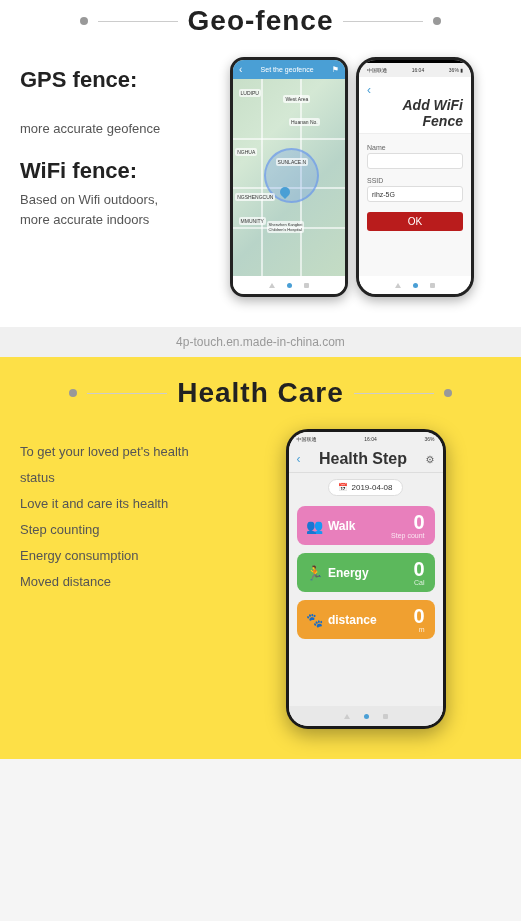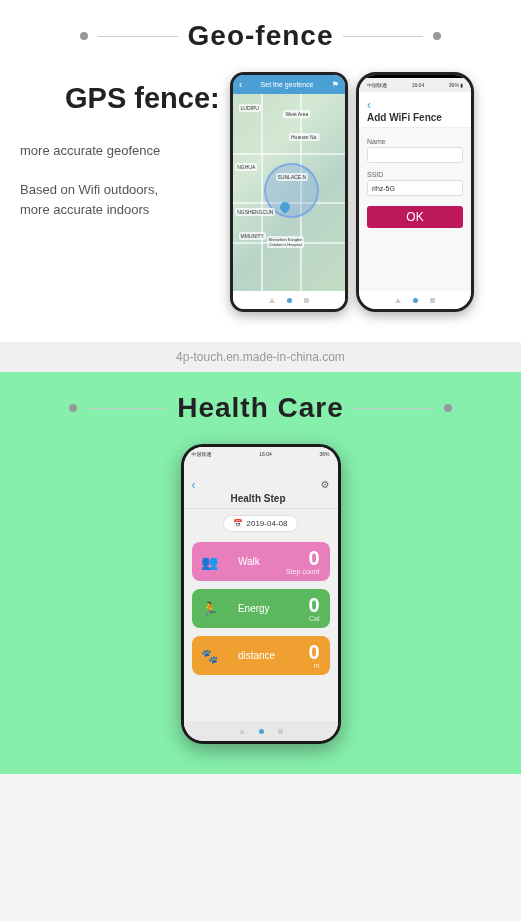--- a/index.html
+++ b/index.html
@@ -7,21 +7,21 @@
       width: 521px;
       min-height: 921px;
       background: #f5f5f5;
       font-family: Arial, sans-serif;
       overflow-x: hidden;
     }
 
     
     .geo-fence-section {
       background: #fff;
-      padding: 20px 0 30px;
+      padding: 5px 0 30px;
     }
 
     .section-title-row {
       display: flex;
       align-items: center;
       justify-content: center;
       gap: 10px;
       margin-bottom: 20px;
     }
     .section-title-line {
@@ -48,25 +48,24 @@
       align-items: flex-start;
       padding: 0 20px;
       gap: 10px;
     }
 
     .geo-text {
       flex: 0 0 200px;
       padding-top: 10px;
     }
     .geo-text h3 {
-      font-size: 29px;
+      font-size: 22px;
       font-weight: bold;
       color: #222;
       margin-bottom: 6px;
-      margin-left: 45px;
     }
     .geo-text p {
       font-size: 13px;
       color: #555;
       line-height: 1.5;
       margin-bottom: 20px;
     }
 
     .geo-phones {
       display: flex;
@@ -192,24 +191,25 @@
     
     .wifi-screen {
       background: #f8f8f8;
     }
     .wifi-screen-header {
       background: #fff;
       padding: 6px 8px 4px;
       border-bottom: 1px solid #eee;
     }
     .wifi-header-title {
-      font-size: 10px;
+      font-size: 14px;
       font-weight: bold;
       color: #333;
-      text-align: left;
+      text-align: right;
+      font-style: italic;
     }
     .wifi-form {
       padding: 10px 8px;
     }
     .wifi-form-row {
       margin-bottom: 8px;
     }
     .wifi-form-label {
       font-size: 7px;
       color: #666;
@@ -221,41 +221,41 @@
       border: 1px solid #ddd;
       border-radius: 3px;
       font-size: 7px;
       padding: 0 4px;
       color: #333;
       background: #fff;
       display: flex;
       align-items: center;
     }
     .wifi-ok-btn {
-      background: #be185d;
+      background: #b91c1c;
       color: #fff;
-      font-size: 12px;
+      font-size: 10px;
       text-align: center;
       padding: 4px;
       border-radius: 3px;
       margin-top: 10px;
     }
 
     
     .watermark-bar {
       background: #f0f0f0;
       text-align: center;
       padding: 8px;
       font-size: 12px;
       color: #999;
     }
 
     
     .health-section {
-      background: #86efac;
+      background: #fde047;
       padding: 20px 0 30px;
     }
 
     .health-content {
       display: flex;
       align-items: flex-start;
       padding: 0 20px;
       gap: 10px;
     }
 
@@ -304,24 +304,23 @@
     }
     .health-screen-header {
       background: #f0f0f0;
       display: flex;
       align-items: center;
       justify-content: space-between;
       padding: 4px 8px;
       border-bottom: 1px solid #ddd;
     }
     .health-screen-title {
-      font-size: 10px;
+      font-size: 16px;
       font-weight: bold;
       color: #333;
-      margin-top: 28px;
     }
     .health-screen-back {
       font-size: 12px;
       color: #4a9fd5;
     }
     .health-screen-gear {
       font-size: 10px;
       color: #666;
     }
     .health-date-row {
@@ -358,24 +357,23 @@
     .health-card-left {
       display: flex;
       align-items: center;
       gap: 4px;
     }
     .health-card-icon {
       font-size: 14px;
       color: #fff;
     }
     .health-card-label {
-      font-size: 10px;
+      font-size: 12px;
       color: #fff;
-      font-weight: normal;
-      margin-left: 15px;
+      font-weight: bold;
     }
     .health-card-right {
       text-align: right;
     }
     .health-card-value {
       font-size: 20px;
       color: #fff;
       font-weight: bold;
       line-height: 1;
     }
@@ -406,20 +404,21 @@
     <div class="section-title-dot"></div>
   </div>
 
   <div class="geo-content">
     <div class="geo-text">
       <h3>GPS fence:</h3>
       <p>
         <br>
         <span>more accurate geofence</span>
       </p>
+      <h3>WiFi fence:</h3>
       <p>
         <span>Based on Wifi outdoors,</span><br>
         <span>more accurate indoors</span>
       </p>
     </div>
 
     <div class="geo-phones">
 
       <div class="phone-mockup phone-small">
         <div class="phone-screen gps-screen">
@@ -497,20 +496,27 @@
 <section class="health-section">
   <div class="section-title-row">
     <div class="section-title-dot"></div>
     <div class="section-title-line"></div>
     <h2 class="section-title-text">Health Care</h2>
     <div class="section-title-line"></div>
     <div class="section-title-dot"></div>
   </div>
 
   <div class="health-content">
+    <div class="health-text">
+      <p>To get your loved pet's health status</p>
+      <p>Love it and care its health</p>
+      <p>Step counting</p>
+      <p>Energy consumption</p>
+      <p>Moved distance</p>
+    </div>
 
     <div class="health-phone-wrap">
       <div class="phone-health">
         <div class="health-screen">
 
           <div class="health-screen-status">
             <span>中国联通</span>
             <span>16:04</span>
             <span>36%</span>
           </div>

